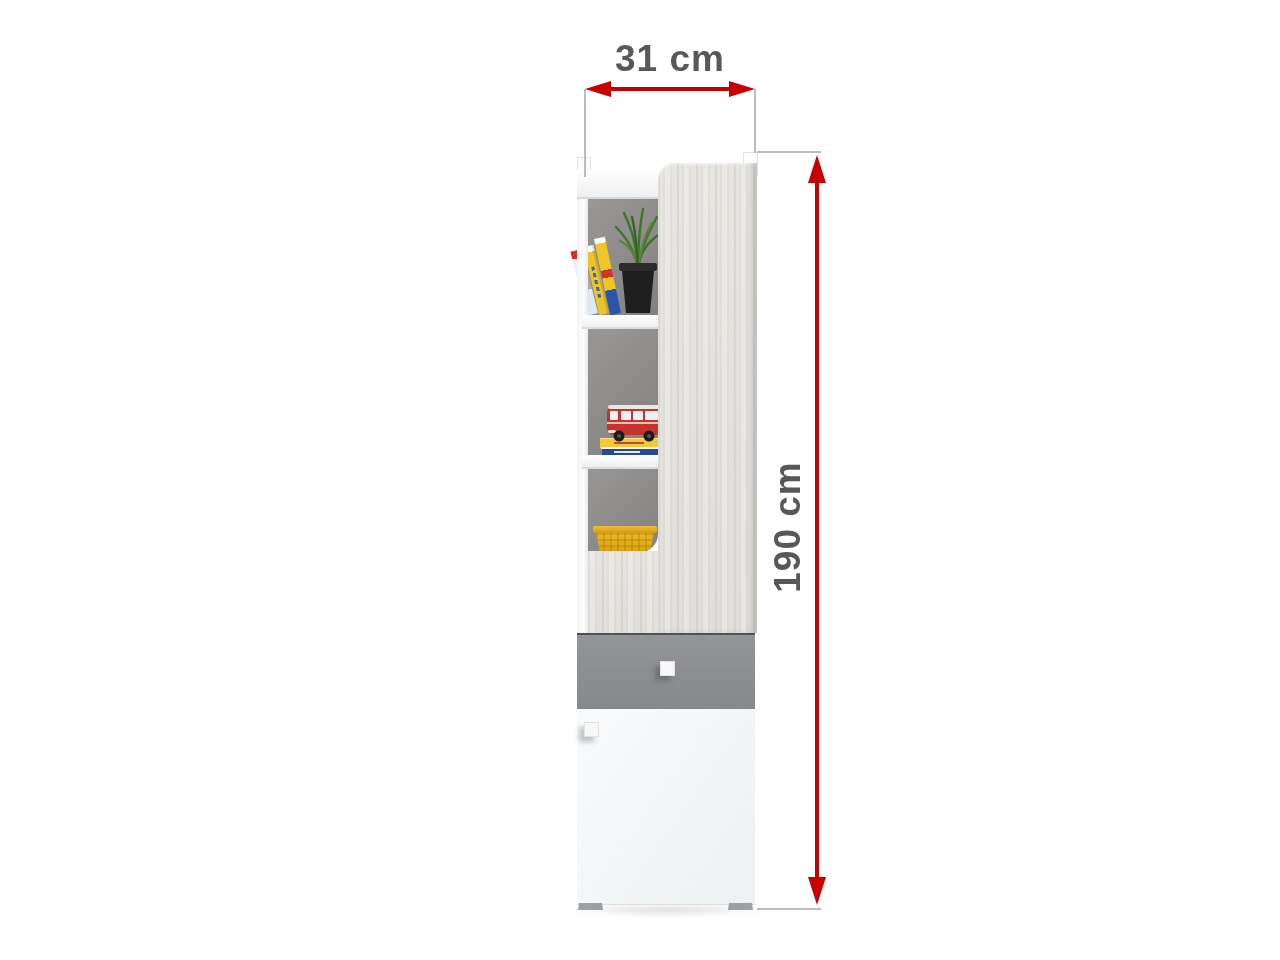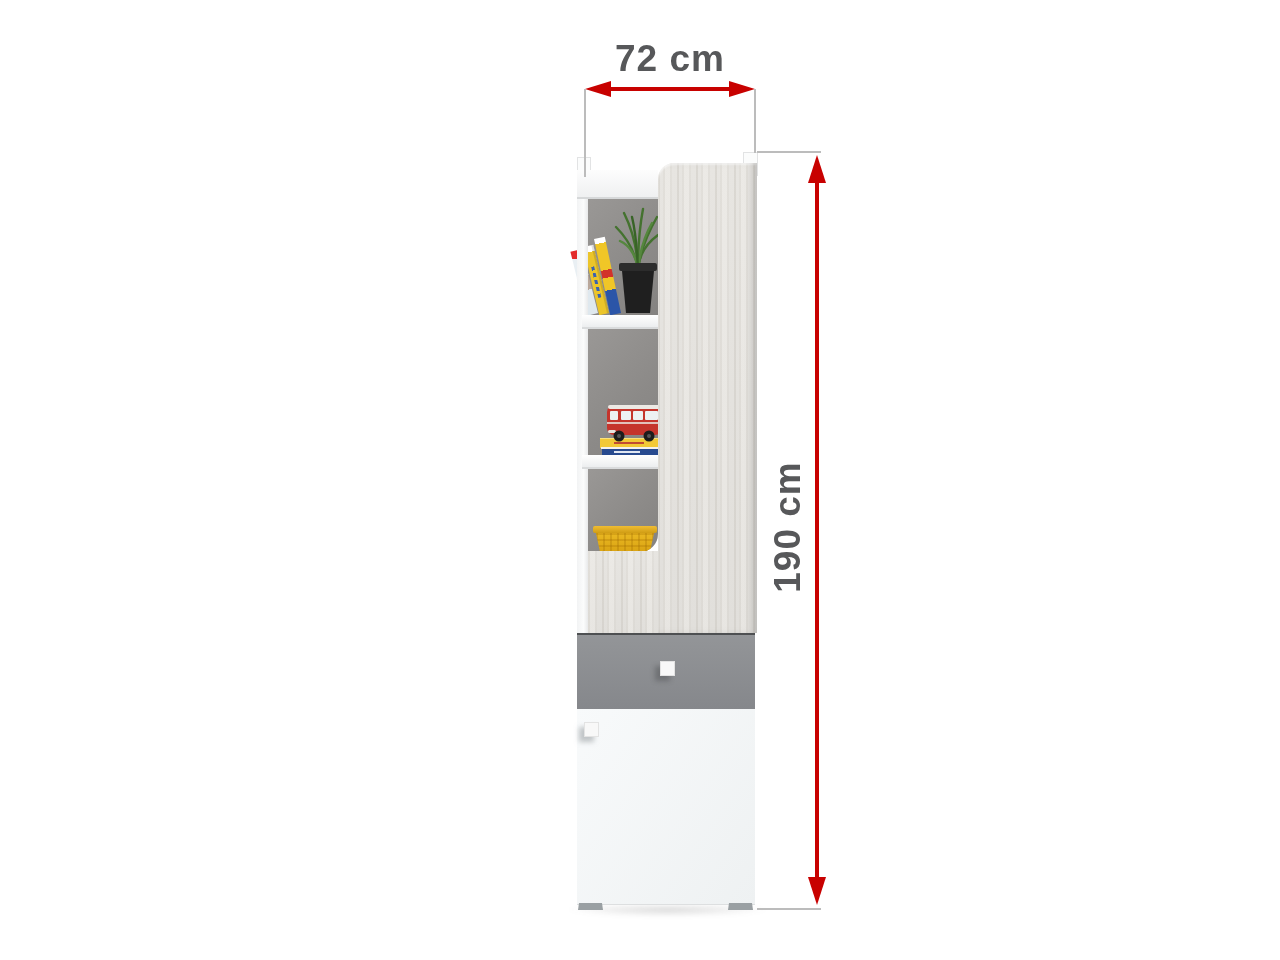--- a/index.html
+++ b/index.html
@@ -187,21 +187,21 @@
   <div class="abs shelf-board board-2"></div>
 
   <div class="abs drawer"></div>
   <div class="abs knob knob-drawer"></div>
   <div class="abs door"></div>
   <div class="abs knob knob-door"></div>
 
   <div class="abs foot foot-left"></div>
   <div class="abs foot foot-right"></div>
 
-  <div class="abs dim-label label-width">72 cm</div>
+  <div class="abs dim-label label-width">31 cm</div>
 
   <div class="abs h-arrow">
     <span class="head-left"></span>
     <span class="line"></span>
     <span class="head-right"></span>
   </div>
   <div class="abs ext-line extl-left"></div>
   <div class="abs ext-line extl-right"></div>
 
   <div class="abs ext-line extl-top-h"></div>

